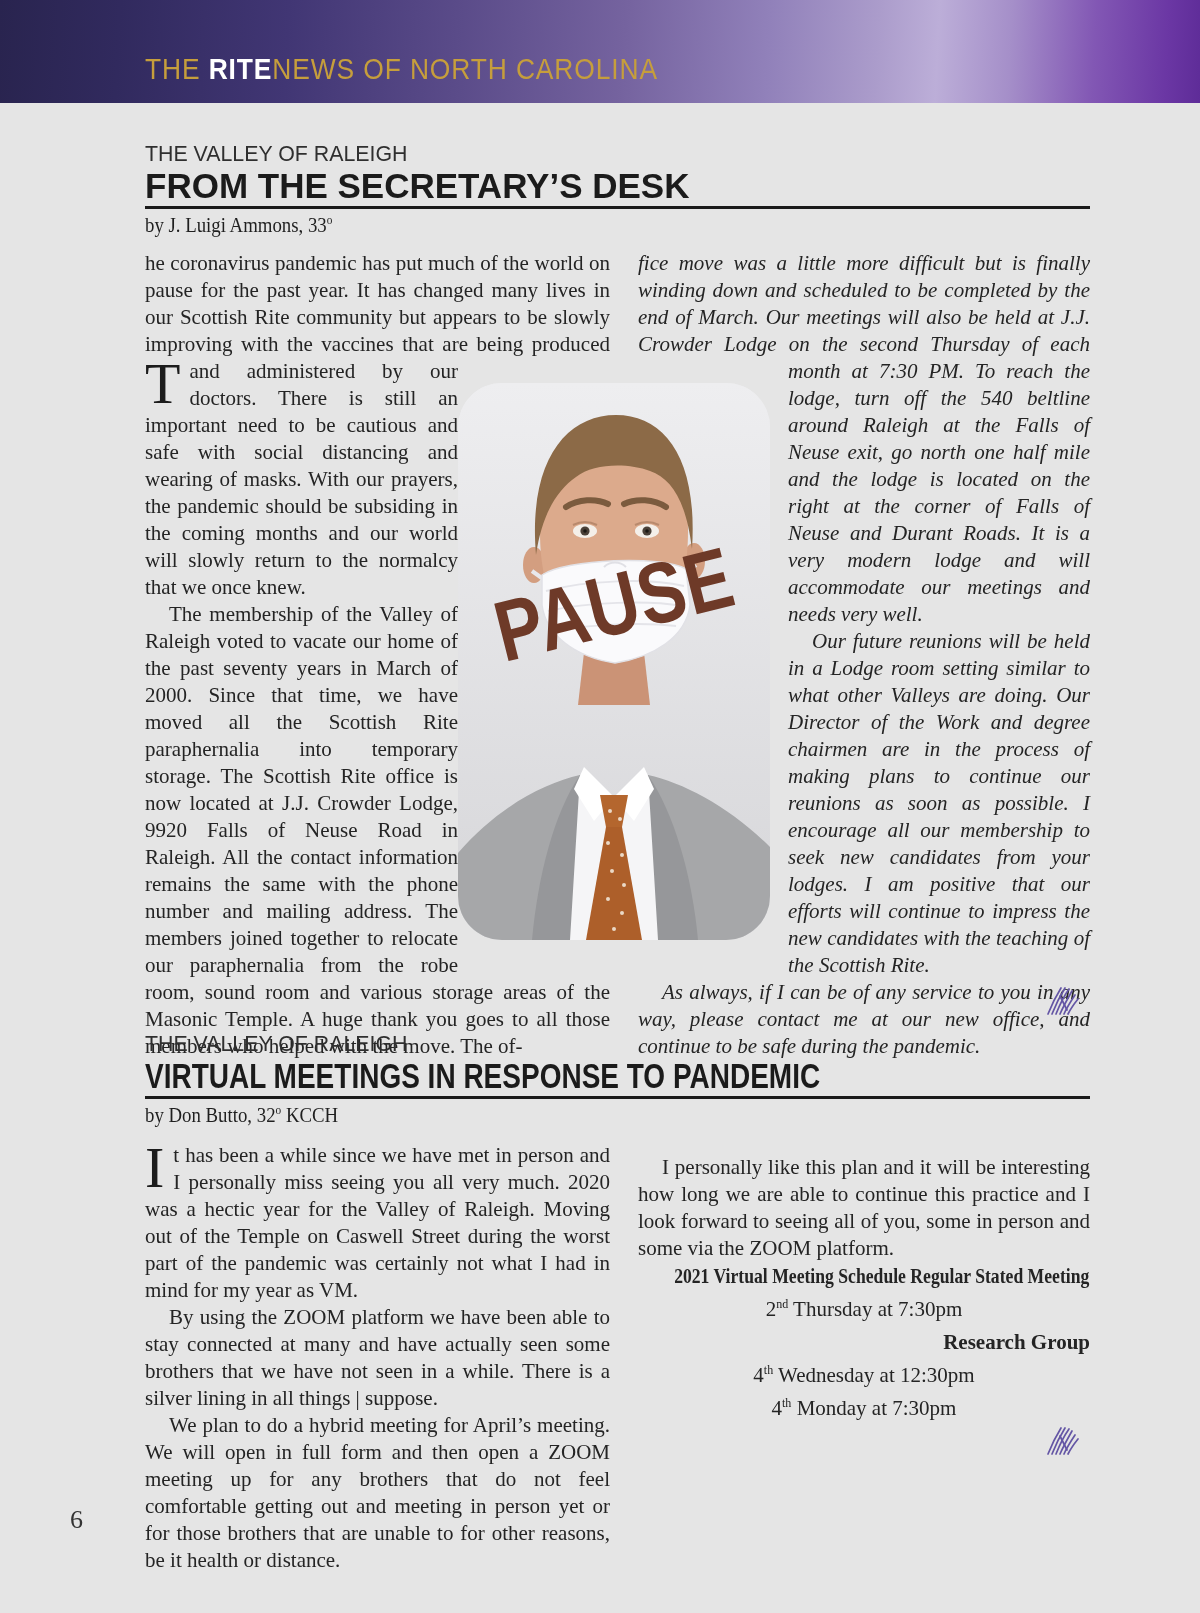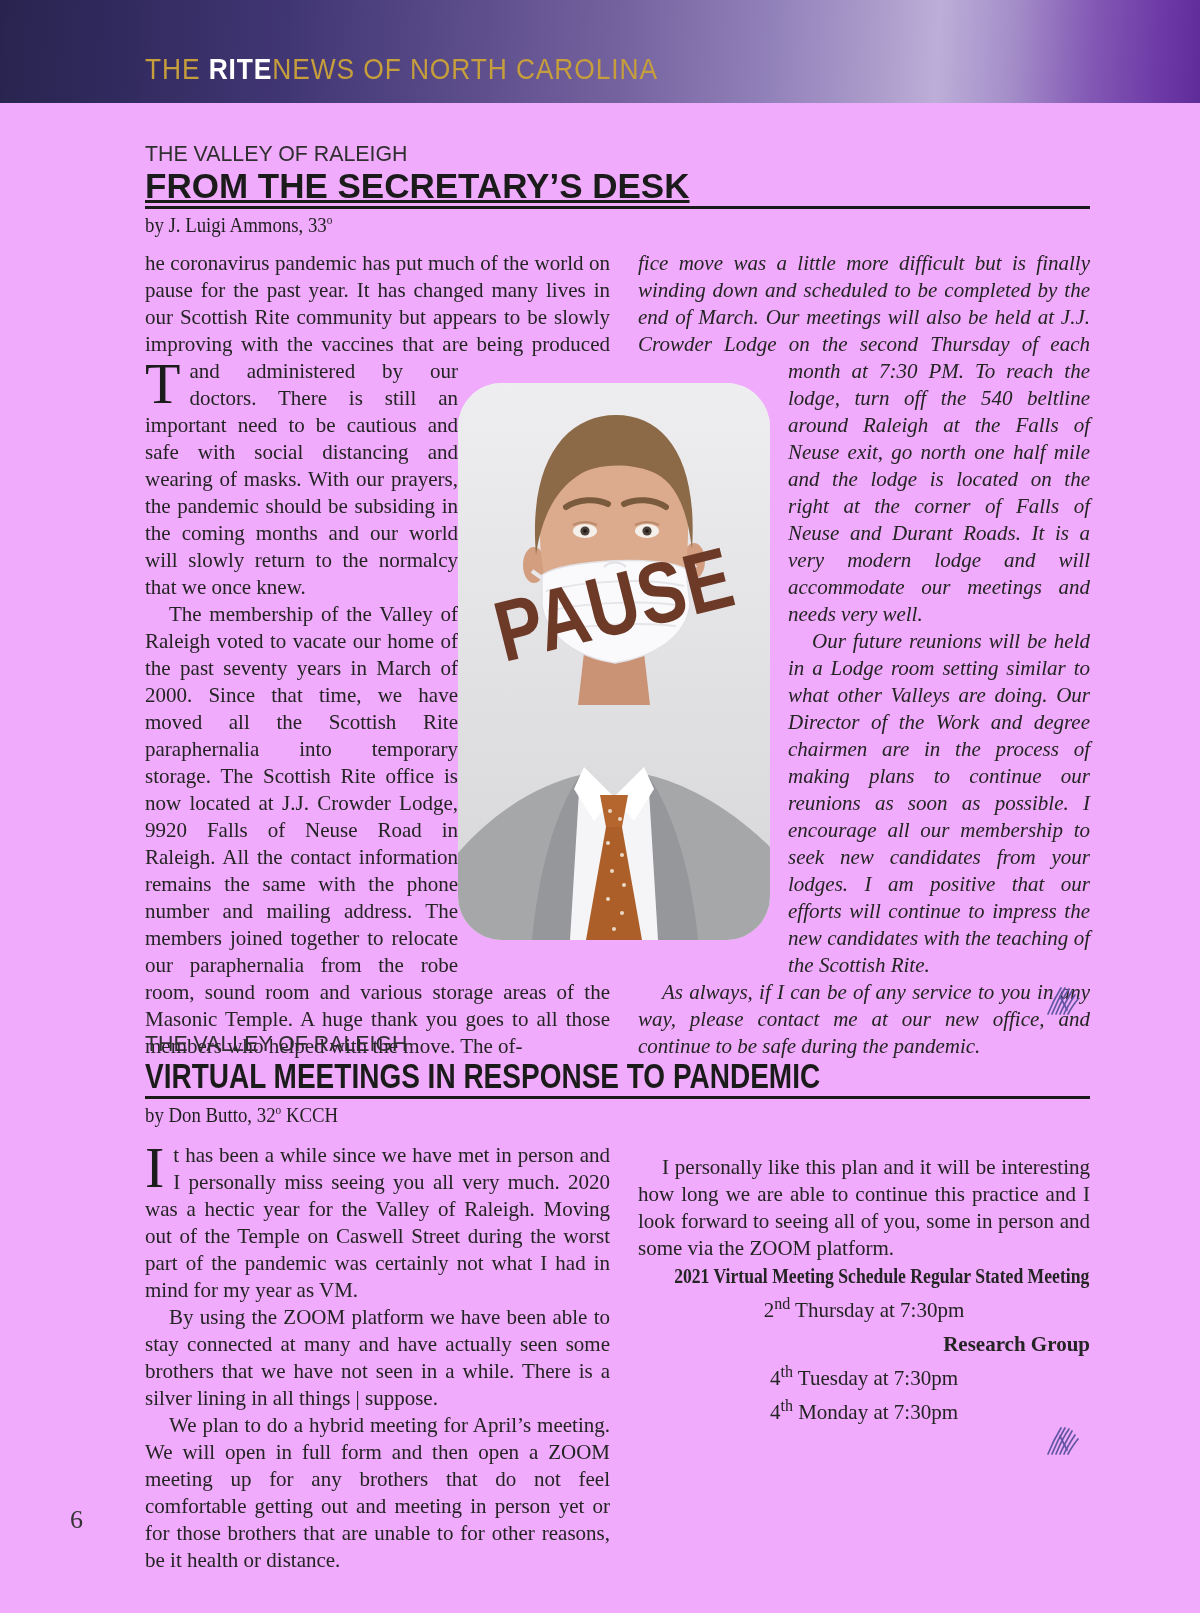--- a/index.html
+++ b/index.html
@@ -1,16 +1,16 @@
 <!DOCTYPE html>
 <html lang="en"><head>
 <meta charset="utf-8">
 <style>
   html,body{margin:0;padding:0;background:#ffffff;}
-  .page{position:relative;width:1200px;height:1613px;background:#f0abfc;overflow:hidden;
+  .page{position:relative;width:1200px;height:1613px;background:#e5e5e5;overflow:hidden;
         font-family:"Liberation Serif", serif;color:#262626;}
 
   
   .masthead{position:absolute;left:0;top:0;width:1200px;height:103px;
     background:linear-gradient(93deg,
       #29244f 0%, #312a5e 10%, #413674 24%, #5a4b89 38%, #75639f 52%,
       #9181ba 64%, #ab9ccb 73%, #bcaed8 78%, #a58fc9 84%, #8257b4 91%,
       #6b37a4 97%, #5e2c98 100%);}
   .masthead-title{position:absolute;left:145px;top:52px;white-space:nowrap;
     font-family:"Liberation Sans", sans-serif;font-size:30px;letter-spacing:1px;
@@ -39,21 +39,21 @@
   .fspacer-r{float:right;width:0;height:108px;}
   .fblock-r{float:right;clear:right;width:152px;height:596px;}
   .fspacer-l{float:left;width:0;height:108px;}
   .fblock-l{float:left;clear:left;width:150px;height:596px;}
 
   
   .sched-head{font-weight:bold;text-align:center;white-space:nowrap;
     transform:scaleX(0.84);transform-origin:center;line-height:28px;}
   .sched-line{text-align:center;line-height:28px;}
   .sched-line.bold{font-weight:bold;text-align:right;}
-  .sched-line sup{font-size:16px;}
+  .sched-line sup{font-size:12px;}
 
   
   .photo{position:absolute;left:458px;top:383px;width:312px;height:557px;
     border-radius:44px;overflow:hidden;background:linear-gradient(#ededef,#d7d7da);}
   .photo svg{display:block;width:100%;height:100%;}
   .pause{position:absolute;left:4px;top:178px;width:304px;text-align:center;
     font-family:"Liberation Sans", sans-serif;font-weight:bold;font-size:86px;
     color:#6e3a28;letter-spacing:1px;line-height:86px;
     transform:rotate(-14deg) scaleX(0.82);transform-origin:center;}
 
@@ -64,21 +64,21 @@
 </head>
 <body>
 
 <div class="page">
 
   <div class="masthead">
     <div class="masthead-title"><span>THE </span><span class="brand">RITE</span><span>NEWS OF NORTH CAROLINA</span></div>
   </div>
 
   <div class="kicker" style="top:141px;">THE VALLEY OF RALEIGH</div>
-  <div class="headline h1" style="top:166px;text-decoration:underline;">FROM THE SECRETARY’S DESK</div>
+  <div class="headline h1" style="top:166px;">FROM THE SECRETARY’S DESK</div>
   <div class="rule" style="top:206px;"></div>
   <div class="byline" style="top:213px;"><span>by J. Luigi Ammons, 33</span><sup>o</sup><span></span></div>
 
   <div class="col" style="left:145px;top:250px;width:465px;">
     <div class="fspacer-r"></div>
     <div class="fblock-r"></div>
     <p><span class="dropcap">T</span><span>he coronavirus pandemic has put much of the world on pause for the past year. It has changed many lives in our Scottish Rite community but appears to be slowly improving with the vaccines that are being produced and administered by our doctors. There is still an important need to be cautious and safe with social distancing and wearing of masks. With our prayers, the pandemic should be subsiding in the coming months and our world will slowly return to the normalcy that we once knew.</span></p>
     <p class="ind">The membership of the Valley of Raleigh voted to vacate our home of the past seventy years in March of 2000. Since that time, we have moved all the Scottish Rite paraphernalia into temporary storage. The Scottish Rite office is now located at J.J. Crowder Lodge, 9920 Falls of Neuse Road in Raleigh. All the contact information remains the same with the phone number and mailing address. The members joined together to relocate our paraphernalia from the robe room, sound room and various storage areas of the Masonic Temple. A huge thank you goes to all those members who helped with the move. The of-</p>
   </div>
 
@@ -180,21 +180,21 @@
     <p><span class="dropcap">I</span><span>t has been a while since we have met in person and I personally miss seeing you all very much. 2020 was a hectic year for the Valley of Raleigh. Moving out of the Temple on Caswell Street during the worst part of the pandemic was certainly not what I had in mind for my year as VM.</span></p>
     <p class="ind">By using the ZOOM platform we have been able to stay connected at many and have actually seen some brothers that we have not seen in a while. There is a silver lining in all things | suppose.</p>
     <p class="ind">We plan to do a hybrid meeting for April’s meeting. We will open in full form and then open a ZOOM meeting up for any brothers that do not feel comfortable getting out and meeting in person yet or for those brothers that are unable to for other reasons, be it health or distance.</p>
   </div>
 
   <div class="col" style="left:638px;top:1142px;width:452px;margin-top:12px;">
     <p class="ind">I personally like this plan and it will be interesting how long we are able to continue this practice and I look forward to seeing all of you, some in person and some via the ZOOM platform.</p>
     <div class="sched-head">2021 Virtual Meeting Schedule Regular Stated Meeting</div>
     <div class="sched-line"><span>2</span><sup>nd</sup><span> Thursday at 7:30pm</span></div>
     <div class="sched-line bold"><span>Research Group</span><sup></sup><span></span></div>
-    <div class="sched-line"><span>4</span><sup>th</sup><span> Tuesday at 7:30pm</span></div>
+    <div class="sched-line"><span>4</span><sup>th</sup><span> Wednesday at 12:30pm</span></div>
     <div class="sched-line"><span>4</span><sup>th</sup><span> Monday at 7:30pm</span></div>
   </div>
 
   <svg class="orn" style="left:1046px;top:1426px;" viewBox="0 0 34 30">
     <g stroke="#6456a5" stroke-width="1.7" fill="none" stroke-linecap="round">
       <path d="M2 28 C6 18 10 10 15 2"></path>
         <path d="M6 28 C10 18 14 10 19 2"></path>
       <path d="M10 28 C14 18 18 10 23 3"></path>
         <path d="M14 28 C18 19 22 12 26 5"></path>
       <path d="M18 28 C21 21 25 15 29 9"></path>

